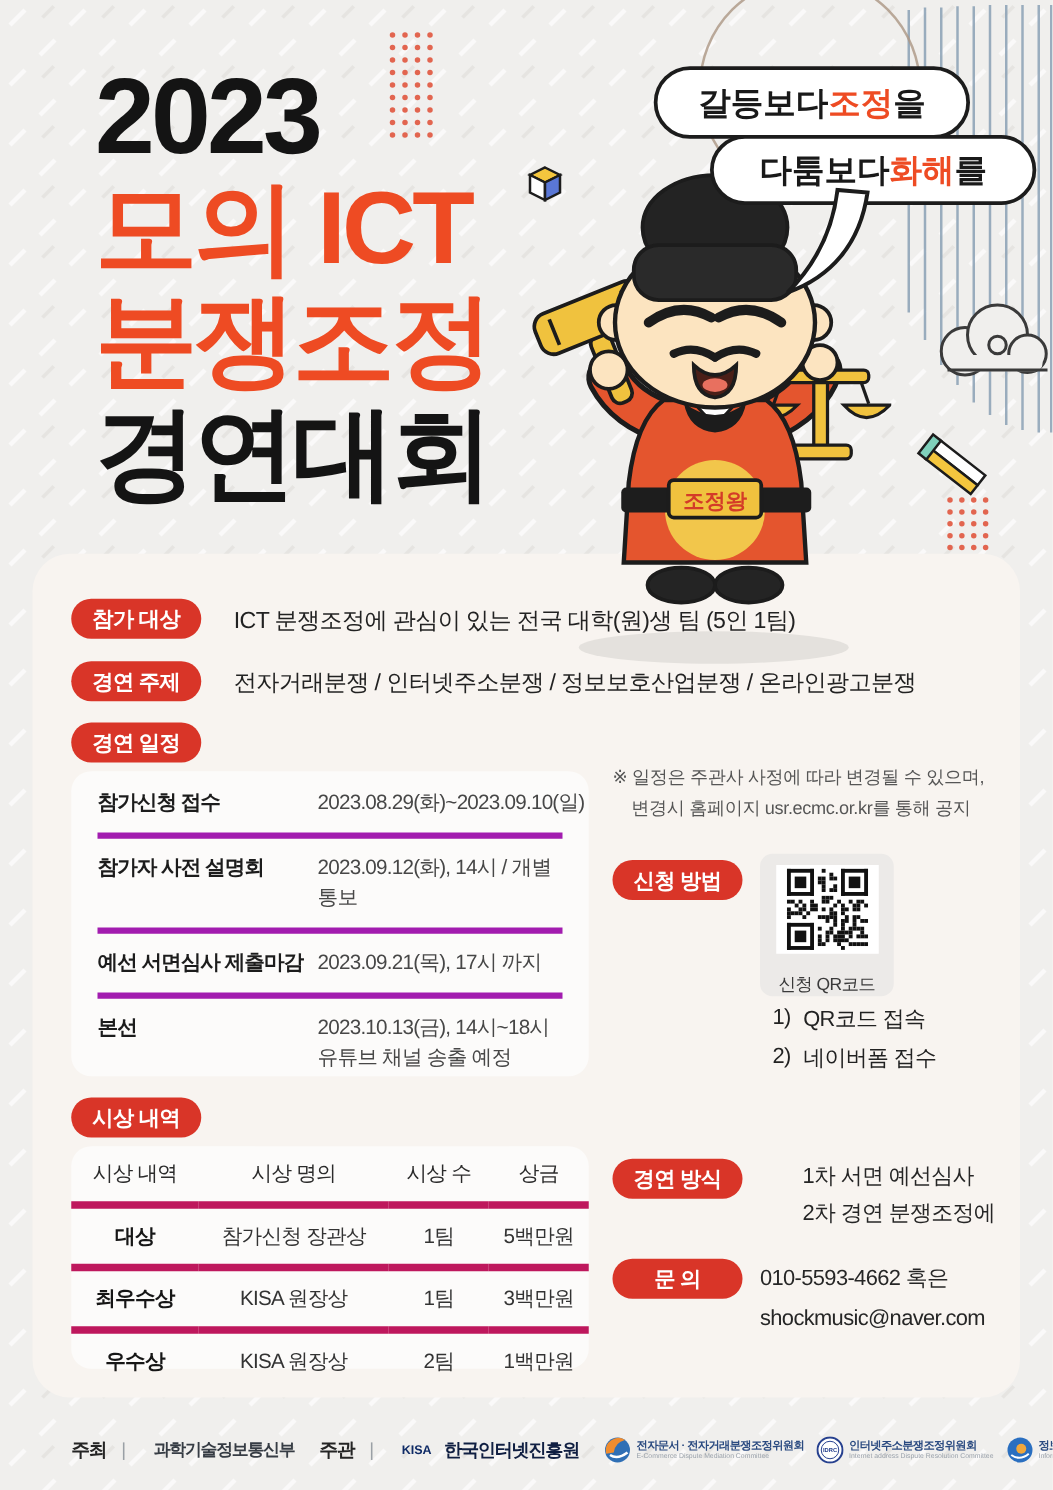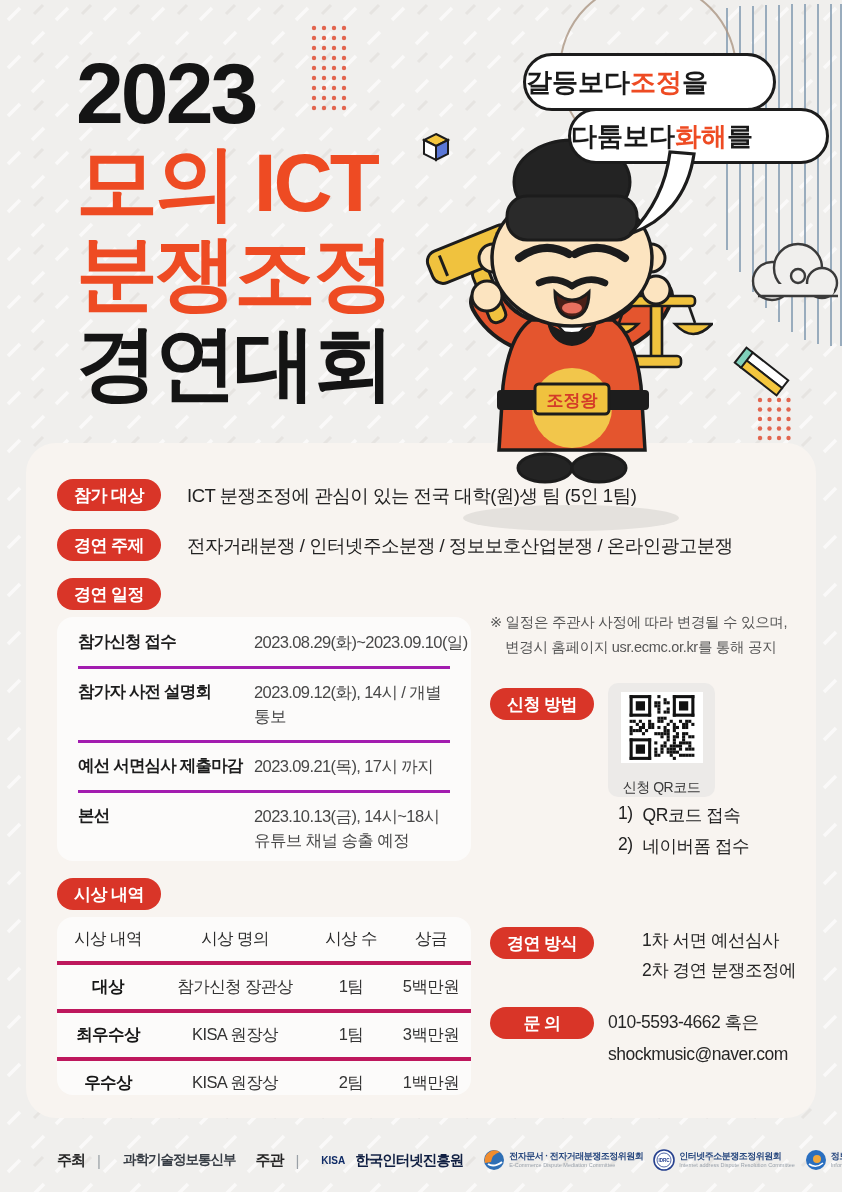--- a/index.html
+++ b/index.html
@@ -12,60 +12,60 @@
   .abs{position:absolute;}
   
   .title-block{left:56px;top:48px;line-height:90px;letter-spacing:-3px;font-weight:bold;z-index:3;margin-left:20px;}
   .title-year{font-size:86px;color:#141414;}
   .title-red{font-size:82px;color:#ee4b23;}
   .title-black{font-size:82px;color:#141414;}
   
   .bubble{
     background:#fff;border:3.5px solid #1c1c1c;border-radius:30px;
     font-size:26px;font-weight:bold;color:#191919;
-    display:flex;align-items:center;white-space:nowrap;
+    display:flex;align-items:center;justify-content:center;white-space:nowrap;
     z-index:6;
   }
   .bubble .hl{color:#ee4b23;}
   #bubble1{left:523px;top:53px;width:247px;height:52px;}
   #bubble2{left:568px;top:108px;width:255px;height:50px;}
   #bubble-tail{left:628px;top:150px;z-index:7;}
   
   .badge{
     background:#d93528;color:#fff;font-weight:bold;font-size:17px;
     border-radius:999px;display:flex;align-items:center;justify-content:center;
     height:32px;min-width:104px;padding:0 14px;box-sizing:border-box;
     letter-spacing:-0.5px;white-space:nowrap;
   }
   
   .panel{left:26px;top:443px;width:790px;height:675px;background:#f8f4f0;border-radius:30px;z-index:1;}
   .info-row{position:absolute;left:31px;display:flex;align-items:center;gap:26px;}
   .info-text{font-size:18.5px;color:#222;letter-spacing:-0.5px;white-space:nowrap;}
   
   .card{position:absolute;background:#fcfbfa;border-radius:16px;}
   #schedule-card{left:31px;top:174px;width:414px;height:244px;padding:2px 21px;box-sizing:border-box;}
-  .sch-row{display:flex;align-items:flex-start;padding:12px 0 11px 0;border-bottom:3px solid #a21caf;}
+  .sch-row{display:flex;align-items:flex-start;padding:12px 0 11px 0;border-bottom:5px solid #a21caf;}
   .sch-row:last-child{border-bottom:none;}
   .sch-label{width:176px;font-weight:bold;font-size:16.5px;color:#1c1c1c;letter-spacing:-0.8px;flex:none;}
   .sch-value{font-size:16.5px;color:#474747;letter-spacing:-0.6px;line-height:1.45;}
   
   .note{left:490px;top:610px;font-size:14.5px;color:#565656;line-height:1.75;letter-spacing:-0.3px;z-index:2;}
   
   #qr-card{left:608px;top:683px;width:107px;height:114px;background:#eceae8;border-radius:10px;
            display:flex;flex-direction:column;align-items:center;z-index:2;}
   #qr-box{margin-top:9px;width:82px;height:82px;background:#fff;}
   #qr-label{font-size:14px;color:#3a3a3a;margin-top:16px;letter-spacing:-0.5px;}
   .step{position:absolute;left:618px;font-size:17.5px;color:#222;letter-spacing:-0.5px;display:flex;gap:10px;z-index:2;}
   
   #awards-card{left:31px;top:474px;width:414px;height:178px;}
   .tbl{display:grid;grid-template-columns:102px 152px 80px 80px;padding:0 0;}
   .tbl .cell{height:44px;display:flex;align-items:center;justify-content:center;
              font-size:16.5px;color:#333;letter-spacing:-0.6px;}
   .tbl .head{font-size:16.5px;color:#2b2b2b;}
-  .tbl .rowline{border-top:4px solid #be185d;}
+  .tbl .rowline{border-top:6px solid #be185d;}
   .tbl .b{font-weight:bold;color:#161616;}
   
   .fc-lines{position:absolute;font-size:17.5px;color:#262626;letter-spacing:-0.5px;line-height:30px;z-index:2;}
   
   .footer{left:0;top:1138px;width:842px;height:44px;display:flex;align-items:center;padding-left:57px;box-sizing:border-box;gap:10px;z-index:2;}
   .f-label{font-weight:bold;font-size:15px;color:#242424;letter-spacing:-1px;white-space:nowrap;}
   .f-div{color:#9aa0a6;font-size:15px;margin:0 2px;}
   .gov-name{font-weight:bold;font-size:13.5px;color:#363c44;letter-spacing:-1px;white-space:nowrap;}
   .kisa-name{font-weight:bold;font-size:14.5px;color:#101f42;letter-spacing:-1px;white-space:nowrap;}
   .kisa-word{font-weight:bold;font-size:10px;color:#0f2b66;letter-spacing:0;}

